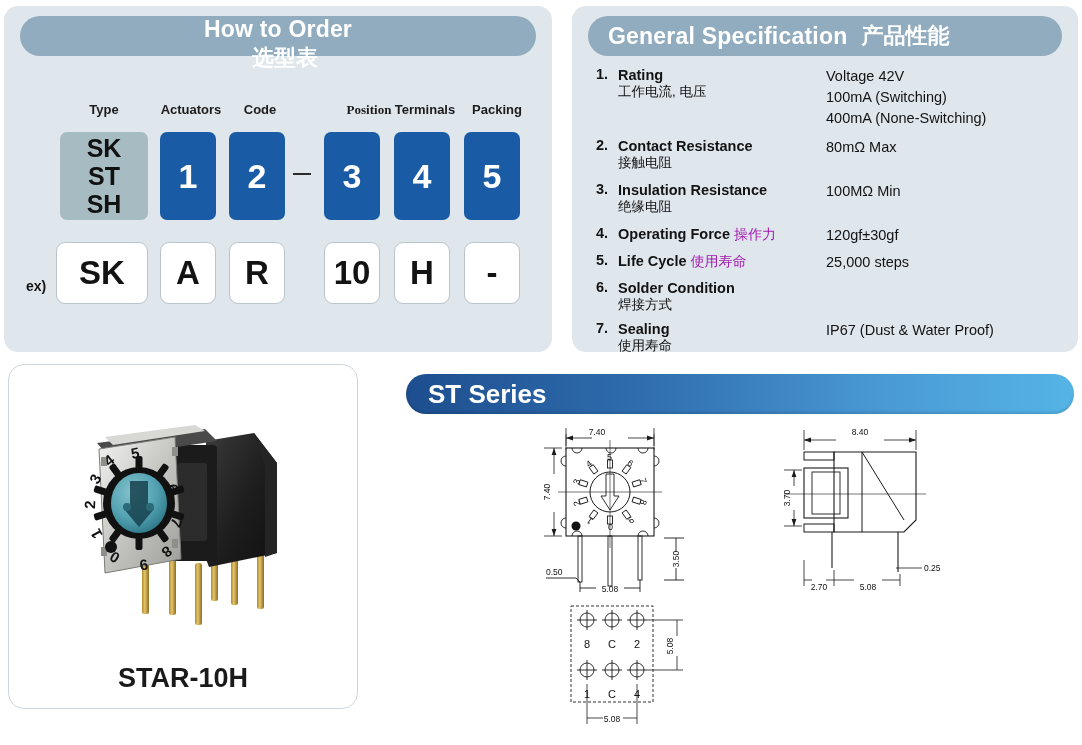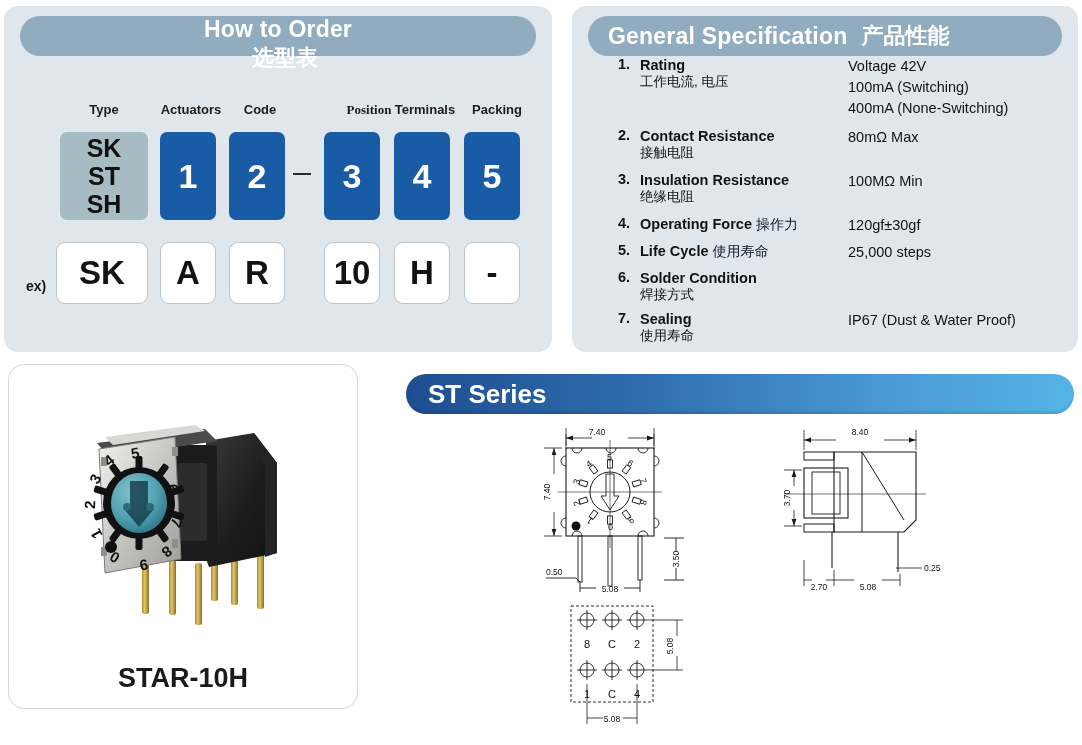--- a/index.html
+++ b/index.html
@@ -80,37 +80,37 @@
     font-size: 14px; font-weight: bold; color: #141414;
   }
   #dash {
     position: absolute;
     left: 289px; top: 167px;
     width: 18px; height: 2px;
     background: #2b2b2b;
   }
 
   
-  .spec-list { position: absolute; left: 0; top: 46px; width: 506px; padding-left: 22px; }
+  .spec-list { position: absolute; left: 0; top: 56px; width: 506px; }
   .spec-row {
     position: relative;
     display: flex;
     padding: 0 0 0 24px;
   }
   .spec-left { width: 230px; flex: none; }
   .spec-num {
     display: inline-block; width: 22px;
     font-size: 14.5px; font-weight: bold; color: #131313;
     vertical-align: top;
   }
   .spec-name {
     font-size: 14.5px; font-weight: bold; color: #131313;
   }
   .spec-name-cn {
-    font-size: 14px; font-weight: normal; color: #0f172a; margin-left: 4px;
+    font-size: 14px; font-weight: normal; color: #a21caf; margin-left: 4px;
   }
   .spec-cn {
     display: block; margin-left: 22px;
     font-size: 13.5px; color: #131313; line-height: 1.25;
   }
   .spec-right {
     font-size: 14.5px; color: #131313; line-height: 1.45;
     white-space: pre-line;
   }
 

